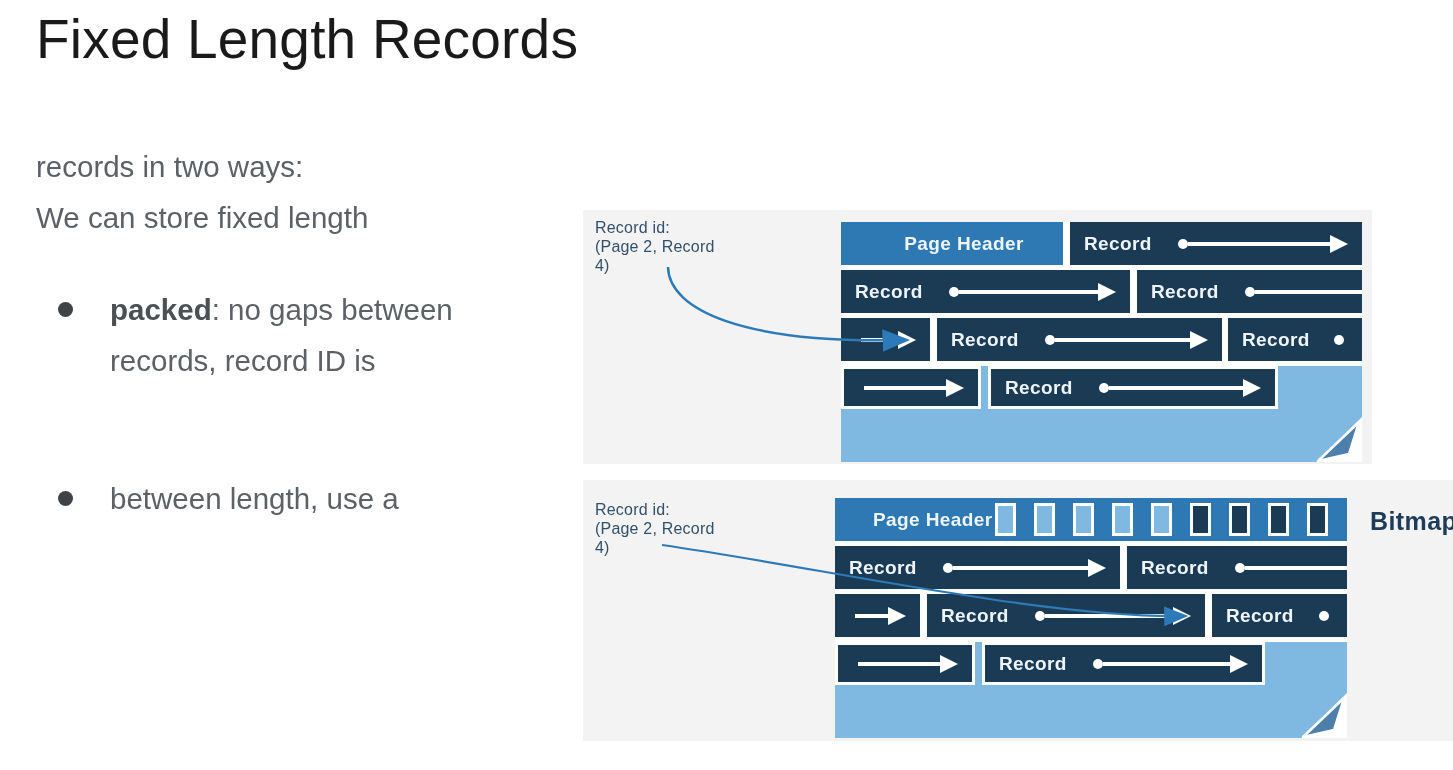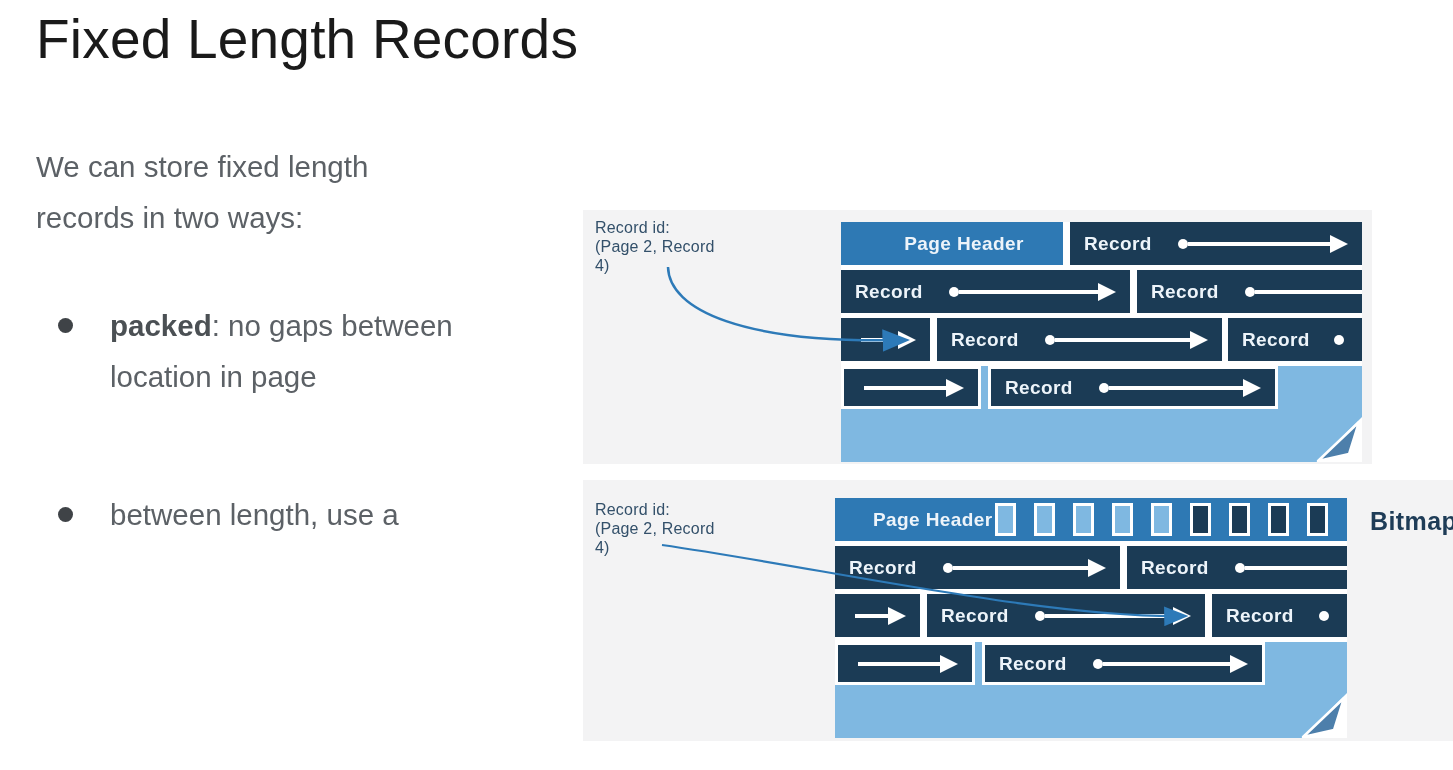--- a/index.html
+++ b/index.html
@@ -8,21 +8,21 @@
     --c-title:#1A1A1A; --c-bitmap:#1E3C57; --c-boxtext:#EDF4FA;
   }
   *{margin:0;padding:0;box-sizing:border-box;}
   html,body{width:1453px;height:770px;}
   body{position:relative;background:#fff;font-family:"Liberation Sans",sans-serif;overflow:hidden;}
 
   
   .title{position:absolute;left:36px;top:8px;font-size:55px;line-height:62px;
          font-weight:400;color:var(--c-title);letter-spacing:.2px;}
   .intro{position:absolute;left:36px;top:141px;font-size:29.5px;line-height:51px;color:var(--c-body);}
-  .bullets{position:absolute;left:36px;top:300px;width:540px;}
+  .bullets{position:absolute;left:36px;top:284px;width:540px;}
   .bullet-item{position:relative;padding-left:74px;font-size:29.5px;line-height:51px;color:var(--c-body);}
   .bullet-item + .bullet-item{margin-top:87px;}
   .bullet-dot{position:absolute;left:22px;top:18px;width:15px;height:15px;border-radius:50%;background:#3F4347;}
   .bullet-item b{font-weight:700;color:#4B5054;}
 
   
   .dg{position:absolute;background:var(--c-dgbg);}
   .dg-packed{left:583px;top:210px;width:789px;height:254px;}
   .dg-unpacked{left:583px;top:480px;width:870px;height:261px;}
   .rid{position:absolute;left:12px;font-size:16px;line-height:19px;color:var(--c-slate);letter-spacing:.2px;}
@@ -59,30 +59,30 @@
                 color:var(--c-bitmap);letter-spacing:.4px;}
 
   .overlay{position:absolute;left:0;top:0;z-index:5;pointer-events:none;}
 </style>
 </head>
 <body>
 
 <h1 class="title">Fixed Length Records</h1>
 
 <div class="intro">
+  <div>records in two ways:</div>
   <div>We can store fixed length</div>
-  <div>records in two ways:</div>
 </div>
 
 <div class="bullets">
   <div class="bullet-item">
     <span class="bullet-dot"></span>
     <div>
       <div><b>packed</b><span>: no gaps between</span></div>
-      <div>location in page</div>
+      <div>records, record ID is</div>
     </div>
   </div>
   <div class="bullet-item">
     <span class="bullet-dot"></span>
     <div>
       <div>between length, use a</div>
     </div>
   </div>
 </div>
 

